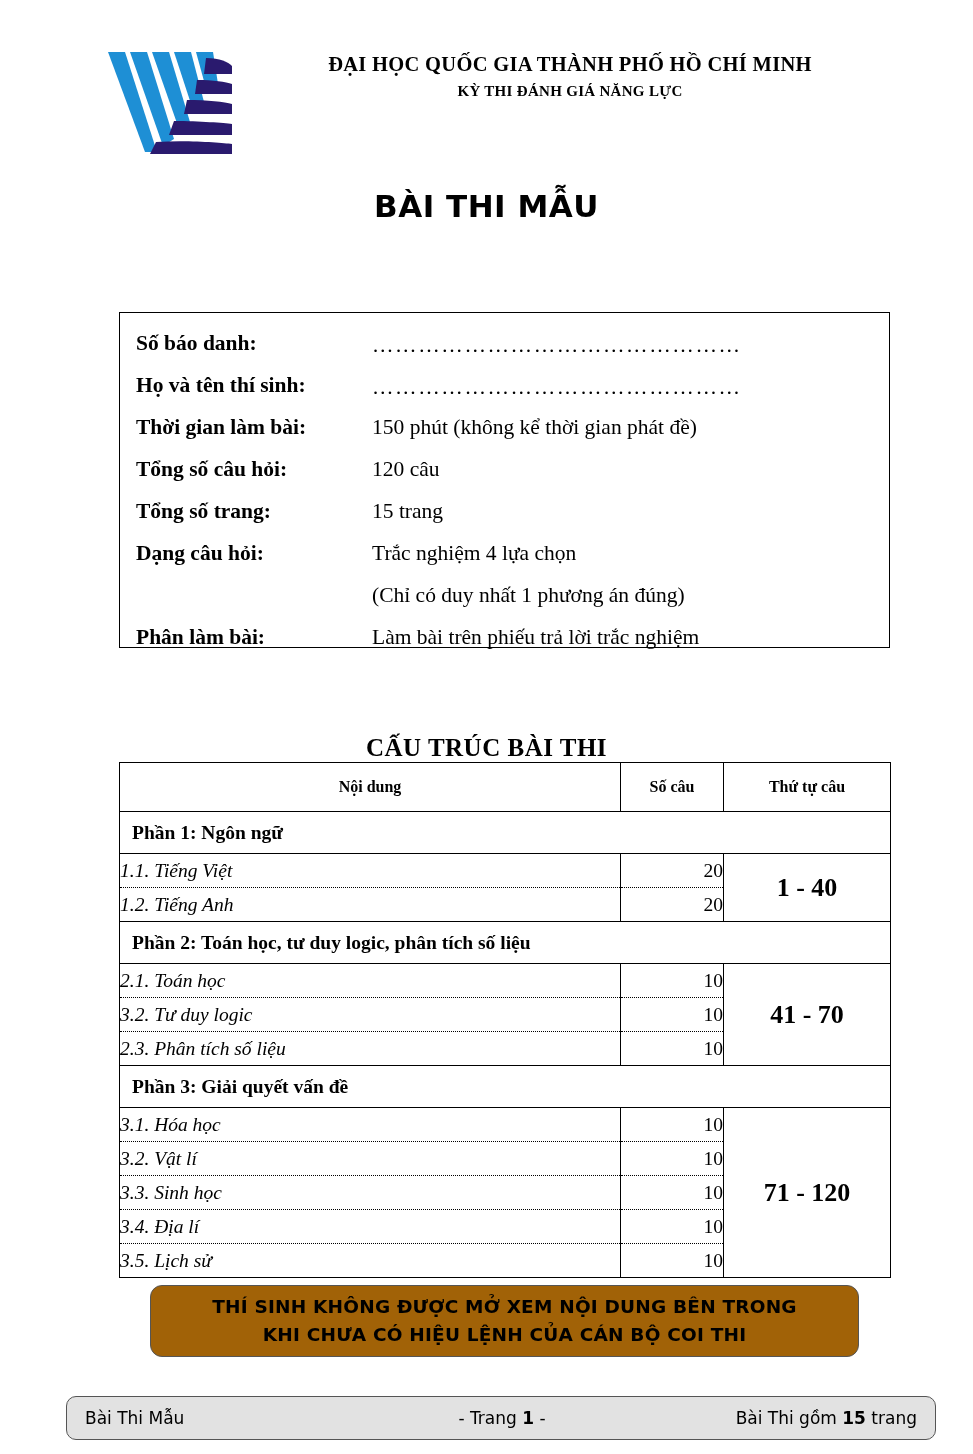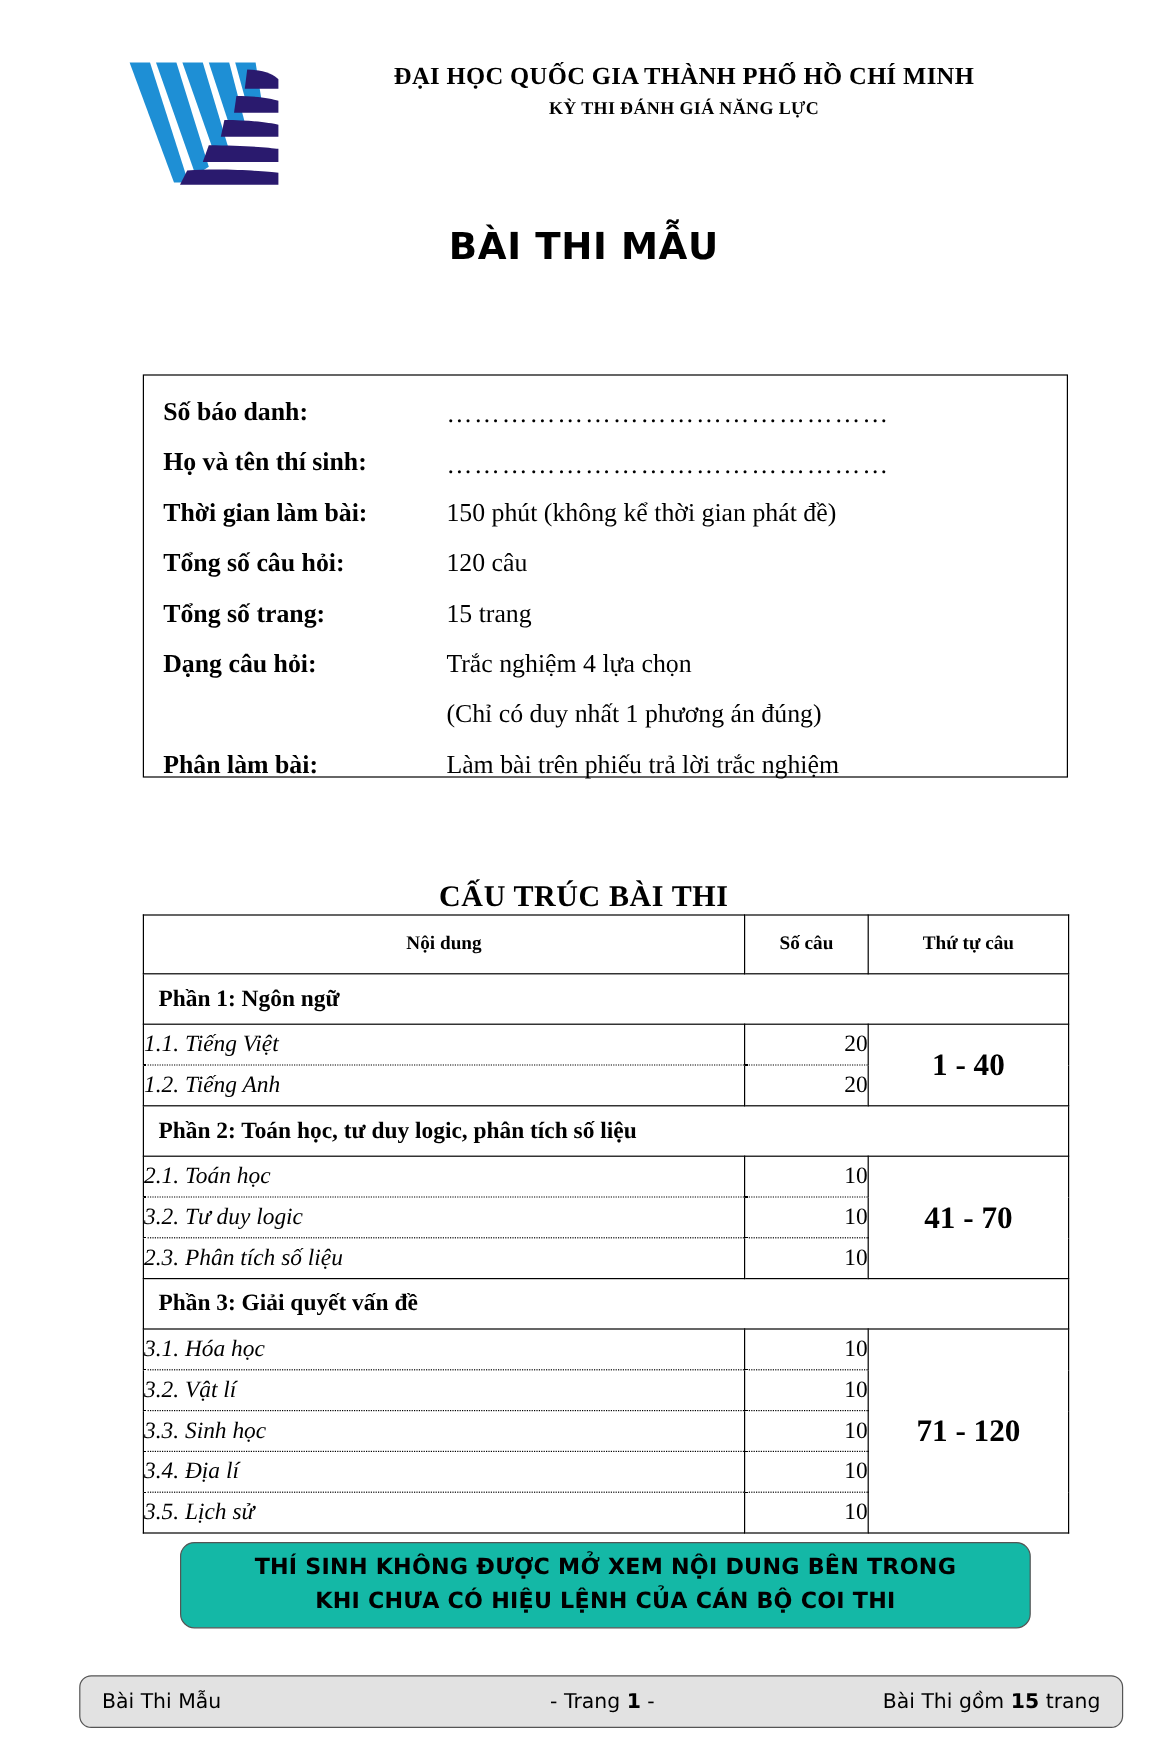--- a/index.html
+++ b/index.html
@@ -196,21 +196,21 @@
   }
 
   
   .warning-box {
     position: absolute;
     left: 150px;
     top: 1285px;
     width: 709px;
     height: 72px;
     box-sizing: border-box;
-    background: #14b8a6;
+    background: #a16207;
     border: 1.5px solid #555555;
     border-radius: 12px;
     display: flex;
     flex-direction: column;
     align-items: center;
     justify-content: center;
     font-family: "DejaVu Sans", "Liberation Sans", sans-serif;
     font-weight: bold;
     font-size: 18.5px;
     line-height: 1.5;

